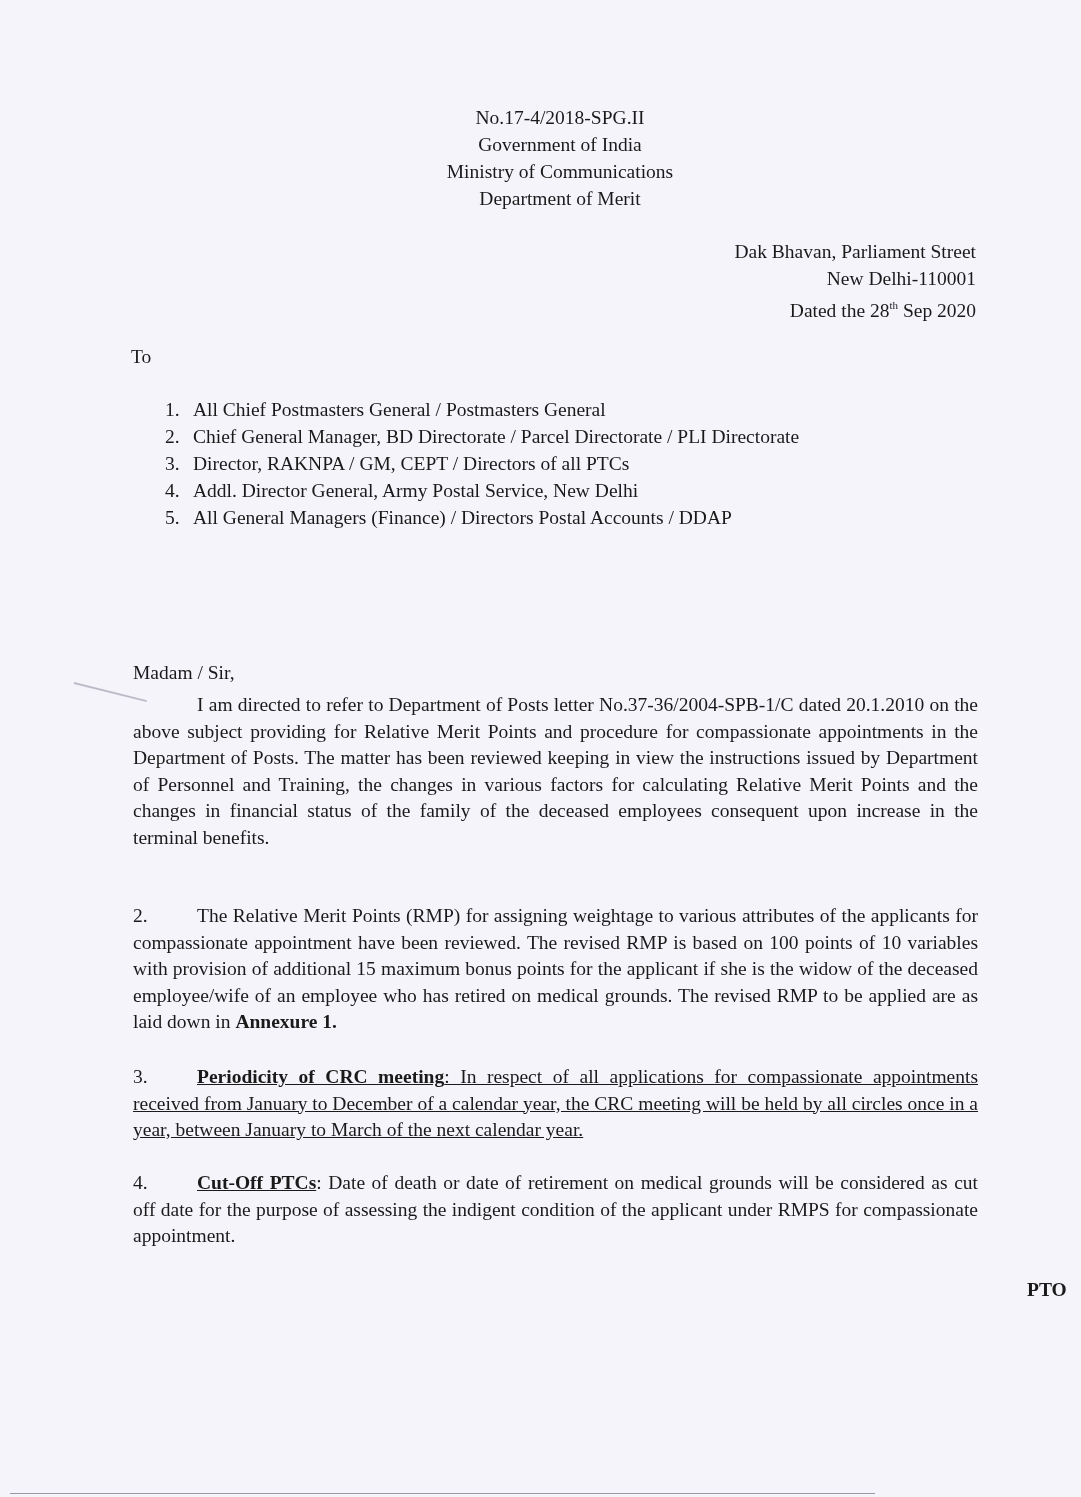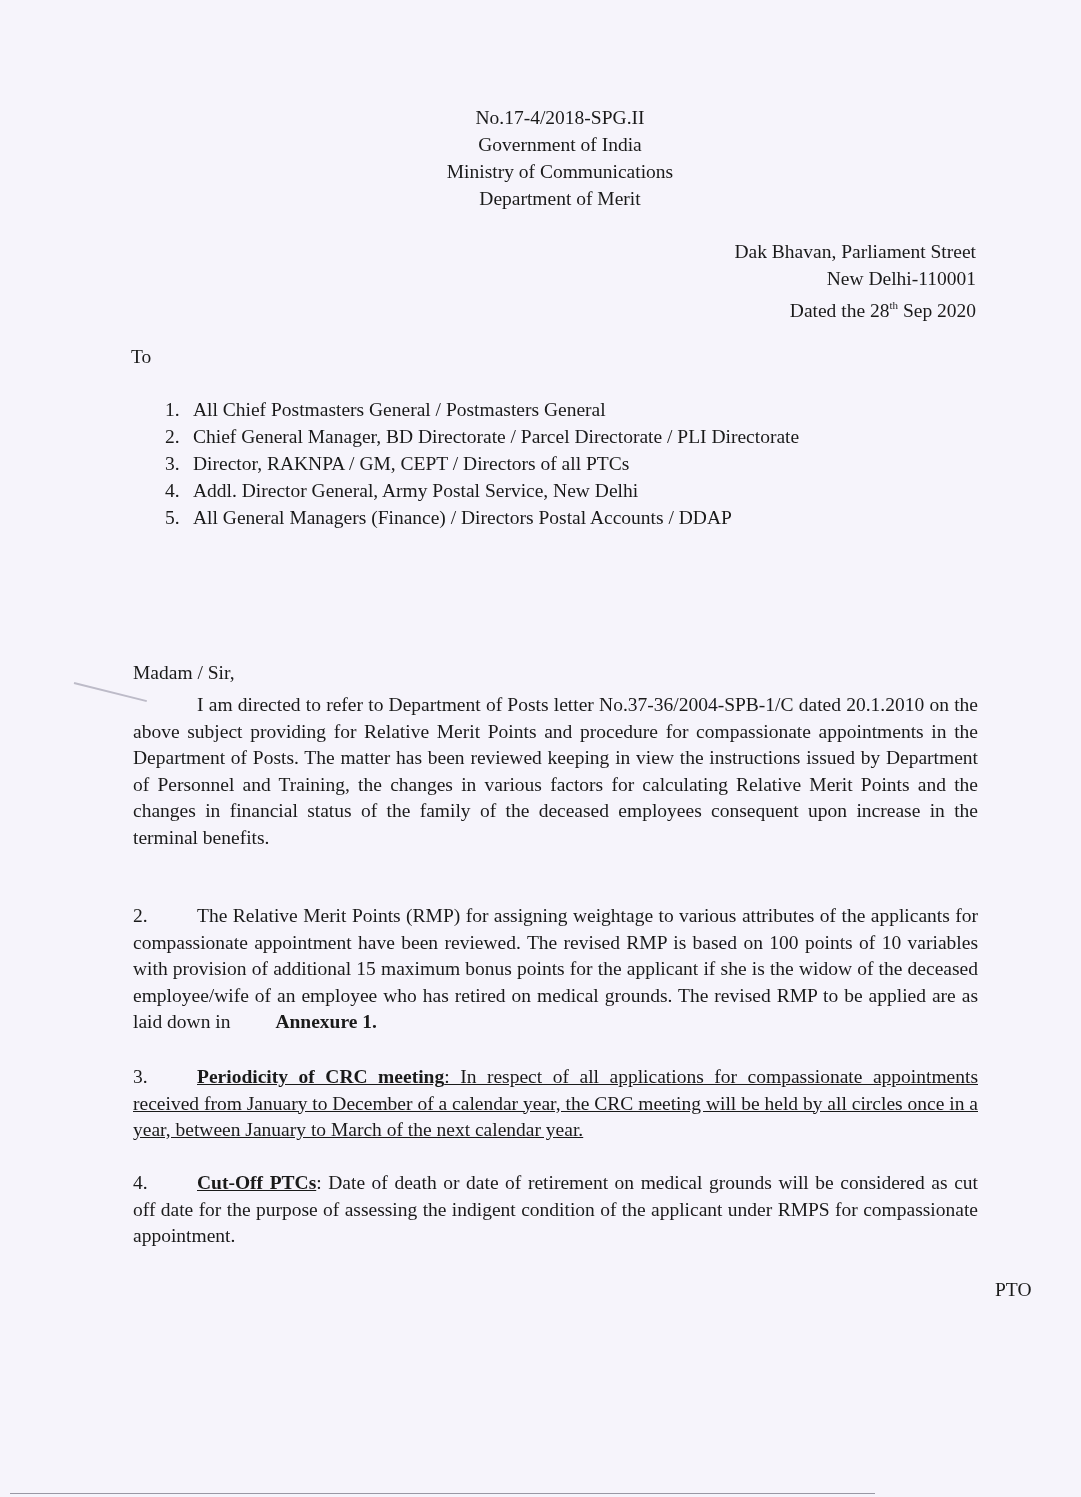--- a/index.html
+++ b/index.html
@@ -38,22 +38,22 @@
     position: absolute; left: 133px; width: 845px;
     font-size: 19.5px; line-height: 26.5px; text-align: justify;
   }
   .para .indent { display: inline-block; width: 64px; }
   .para .pnum { display: inline-block; width: 64px; }
   .p1 { top: 692px; }
   .p2 { top: 903px; }
   .p3 { top: 1064px; text-decoration: underline; }
   .p4 { top: 1170px; }
   .heading-ul { font-weight: bold; text-decoration: underline; }
-  .bold { font-weight: bold; margin-left: 40px; }
-  .pto { position: absolute; top: 1279px; left: 995px; font-size: 19.5px; }
+  .bold { font-weight: bold; }
+  .pto { position: absolute; top: 1279px; left: 1027px; font-size: 19.5px; font-weight: bold; }
   .bottom-rule {
     position: absolute; top: 1493px; left: 10px; width: 865px; height: 1px; background: #9a98a4;
   }
   .pen-mark {
     position: absolute; top: 682px; left: 74px; width: 75px; height: 2px;
     background: #bdbbc8; transform: rotate(14deg); transform-origin: left;
   }
 </style>
 </head>
 <body>

